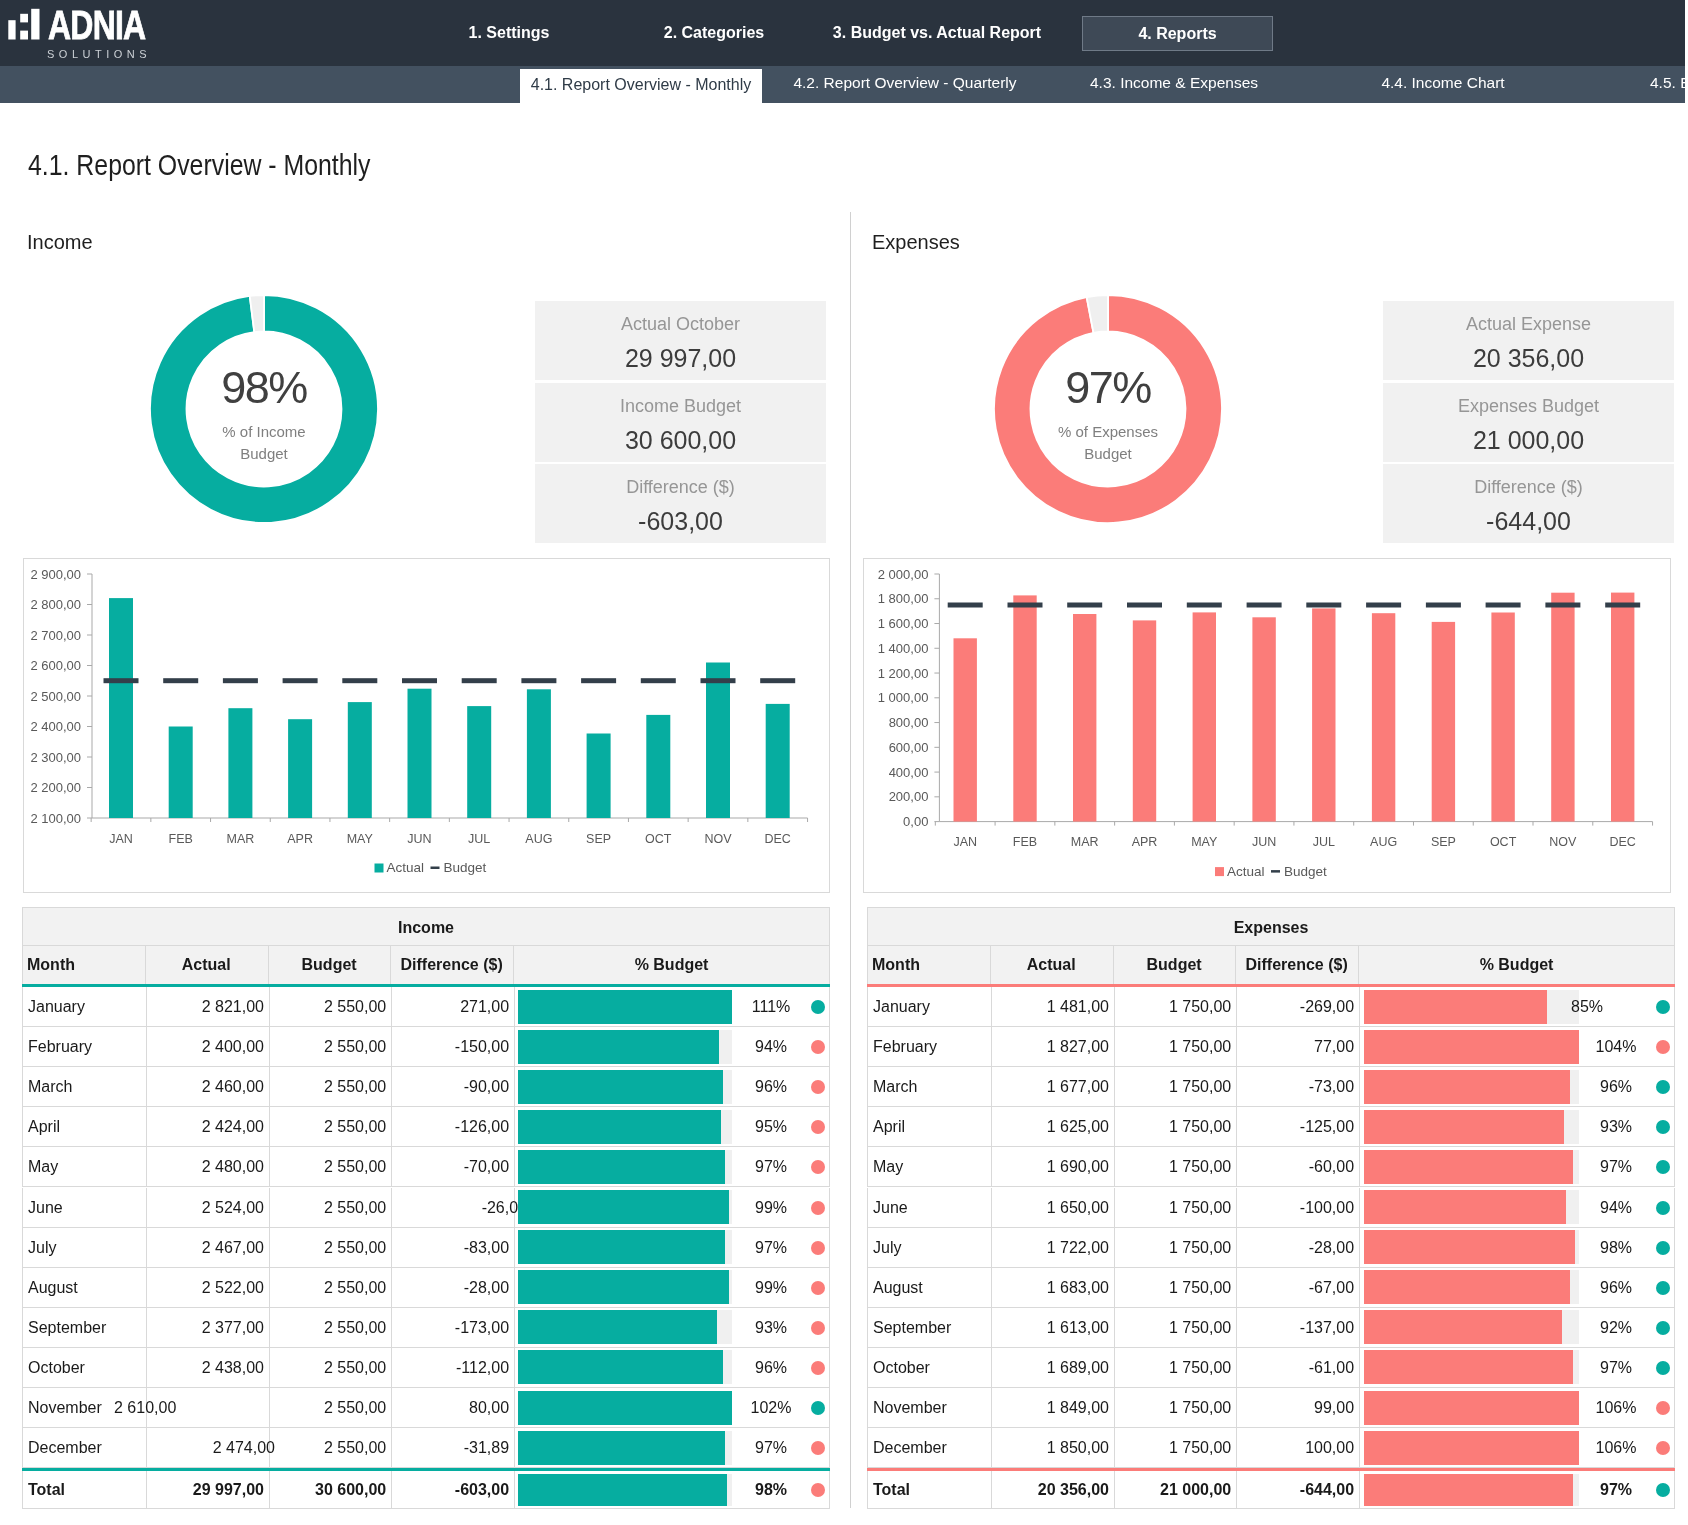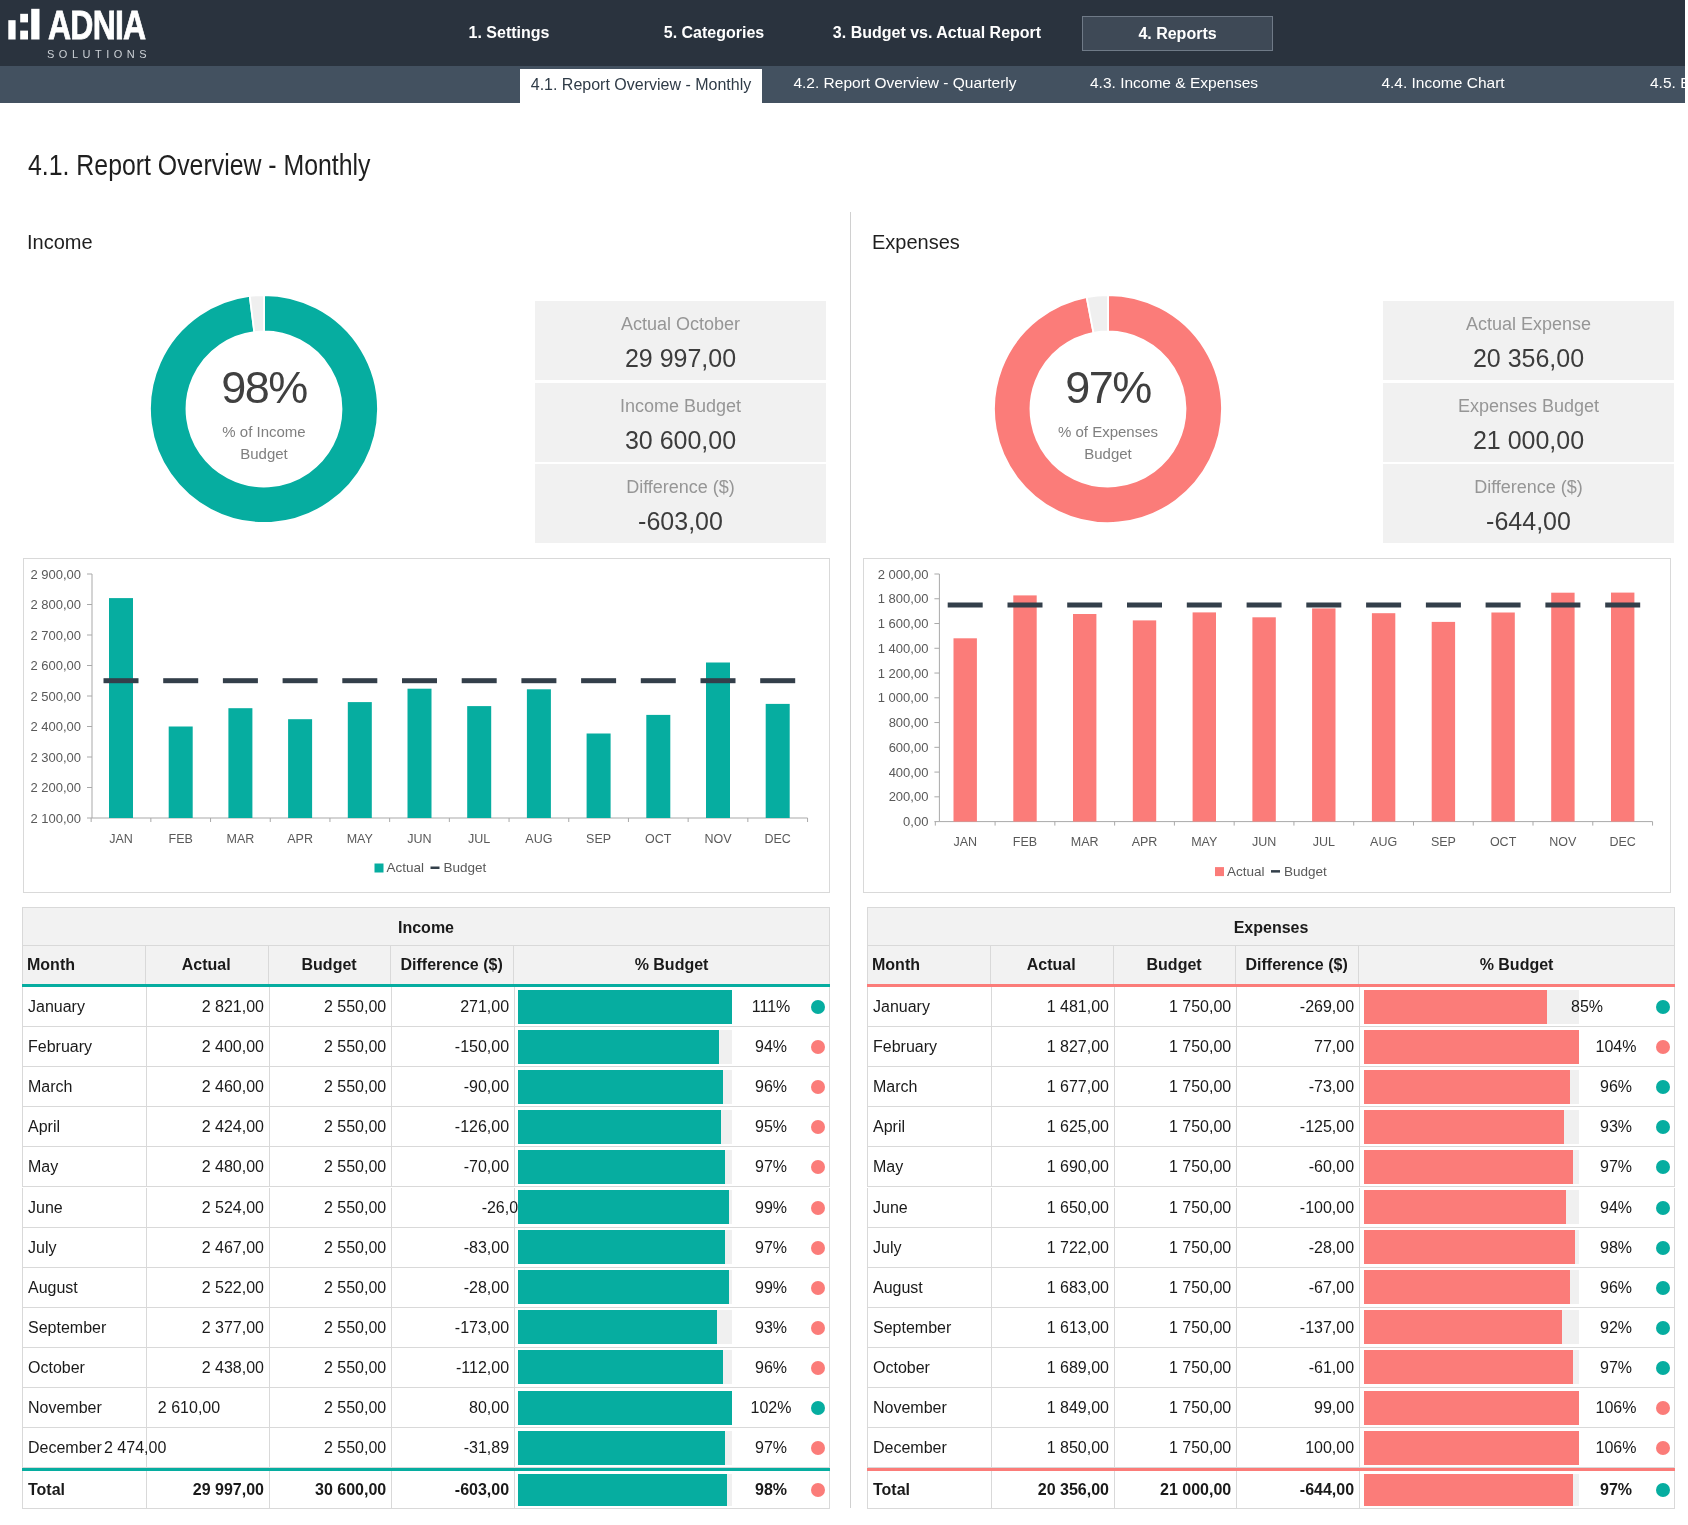--- a/index.html
+++ b/index.html
@@ -8,21 +8,21 @@
 <div class="abs" style="left:0;top:0;width:1685px;height:66px;background:#2a333e"></div>
 <svg class="abs" style="left:0;top:0" width="300" height="66" viewBox="0 0 300 66">
 <rect x="8.3" y="20.2" width="7.3" height="19.3" fill="#fff"></rect>
 <rect x="20.2" y="13.8" width="7.8" height="8.6" fill="#fff"></rect>
 <rect x="20.2" y="30.6" width="7.8" height="8.9" fill="#fff"></rect>
 <rect x="31.2" y="8.8" width="8.3" height="30.7" fill="#fff"></rect>
 </svg>
 <div class="abs" style="left:48px;top:5px;width:130px;font-weight:bold;font-size:41px;line-height:1;-webkit-text-stroke:0.8px #fff;color:#fff;transform:scaleX(0.78);transform-origin:0 0;letter-spacing:-1px">ADNIA</div>
 <div class="abs" style="left:47px;top:48px;font-size:11px;color:#ccd1d6;letter-spacing:4.5px">SOLUTIONS</div>
 <div class="abs" style="left:509px;top:24px;transform:translateX(-50%);font-size:16px;font-weight:bold;color:#fff;white-space:nowrap">1. Settings</div>
-<div class="abs" style="left:714px;top:24px;transform:translateX(-50%);font-size:16px;font-weight:bold;color:#fff;white-space:nowrap">5. Categories</div>
+<div class="abs" style="left:714px;top:24px;transform:translateX(-50%);font-size:16px;font-weight:bold;color:#fff;white-space:nowrap">2. Categories</div>
 <div class="abs" style="left:937px;top:24px;transform:translateX(-50%);font-size:16px;font-weight:bold;color:#fff;white-space:nowrap">3. Budget vs. Actual Report</div>
 <div class="abs" style="left:1082px;top:16px;width:189px;height:33px;background:#3e4956;border:1px solid #6f7a87;color:#fff;font-size:16px;font-weight:bold;text-align:center;line-height:33px">4. Reports</div>
 <div class="abs" style="left:0;top:66px;width:1685px;height:37px;background:#435160;overflow:hidden">
 <div class="abs" style="left:905px;top:8px;transform:translateX(-50%);font-size:15.5px;color:#fff;white-space:nowrap">4.2. Report Overview - Quarterly</div>
 <div class="abs" style="left:1174px;top:8px;transform:translateX(-50%);font-size:15.5px;color:#fff;white-space:nowrap">4.3. Income &amp; Expenses</div>
 <div class="abs" style="left:1443px;top:8px;transform:translateX(-50%);font-size:15.5px;color:#fff;white-space:nowrap">4.4. Income Chart</div>
 <div class="abs" style="left:1650px;top:8px;font-size:15.5px;color:#fff;white-space:nowrap">4.5. Expenses Chart</div>
 </div>
 <div class="abs" style="left:520px;top:69px;width:242px;height:34px;background:#fff;color:#2f3b47;font-size:16px;text-align:center;line-height:32px">4.1. Report Overview - Monthly</div>
 <div class="abs" style="left:28px;top:149px;font-size:29px;color:#1f1f1f;transform:scaleX(0.857);transform-origin:0 0;white-space:nowrap">4.1. Report Overview - Monthly</div>
@@ -375,35 +375,35 @@
       <div style="position:absolute;left:495px;top:2.5px;width:205.0px;height:34.1px;background:#06ada0"></div>
       <div style="position:absolute;left:703px;top:0;width:90px;text-align:center;line-height:40.1px">96%</div>
       <div style="position:absolute;left:788px;top:13.1px;width:14px;height:14px;border-radius:50%;background:#fb7c79"></div>
     </div>
     <div style="position:absolute;left:0;top:481.0px;width:808px;height:40.1px;border-bottom:1px solid #d9d9d9;border-left:1px solid #d9d9d9;border-right:1px solid #d9d9d9;box-sizing:border-box;font-size:16px;font-weight:normal;color:#1a1a1a">
       <div style="position:absolute;left:122.5px;top:0;width:1px;height:100%;background:#d9d9d9"></div>
       <div style="position:absolute;left:246px;top:0;width:1px;height:100%;background:#d9d9d9"></div>
       <div style="position:absolute;left:368.2px;top:0;width:1px;height:100%;background:#d9d9d9"></div>
       <div style="position:absolute;left:491.1px;top:0;width:1px;height:100%;background:#d9d9d9"></div>
       <div style="position:absolute;left:5px;top:0;line-height:40.1px">November</div>
-      <div style="position:absolute;left:91px;top:0;width:150px;text-align:center;line-height:40.1px">2&nbsp;610,00</div>
+      <div style="position:absolute;left:91px;top:0;width:150px;text-align:left;line-height:40.1px">2&nbsp;610,00</div>
       <div style="position:absolute;left:213.2px;top:0;width:150px;text-align:right;line-height:40.1px">2&nbsp;550,00</div>
       <div style="position:absolute;left:336.1px;top:0;width:150px;text-align:right;line-height:40.1px">80,00</div>
       <div style="position:absolute;left:495px;top:2.5px;width:213.5px;height:34.1px;background:#f0f0f0"></div>
       <div style="position:absolute;left:495px;top:2.5px;width:213.5px;height:34.1px;background:#06ada0"></div>
       <div style="position:absolute;left:703px;top:0;width:90px;text-align:center;line-height:40.1px">102%</div>
       <div style="position:absolute;left:788px;top:13.1px;width:14px;height:14px;border-radius:50%;background:#06ada0"></div>
     </div>
     <div style="position:absolute;left:0;top:521.1px;width:808px;height:40.1px;border-bottom:1px solid #d9d9d9;border-left:1px solid #d9d9d9;border-right:1px solid #d9d9d9;box-sizing:border-box;font-size:16px;font-weight:normal;color:#1a1a1a">
       <div style="position:absolute;left:122.5px;top:0;width:1px;height:100%;background:#d9d9d9"></div>
       <div style="position:absolute;left:246px;top:0;width:1px;height:100%;background:#d9d9d9"></div>
       <div style="position:absolute;left:368.2px;top:0;width:1px;height:100%;background:#d9d9d9"></div>
       <div style="position:absolute;left:491.1px;top:0;width:1px;height:100%;background:#d9d9d9"></div>
       <div style="position:absolute;left:5px;top:0;line-height:40.1px">December</div>
-      <div style="position:absolute;left:81px;top:0;width:150px;text-align:left;line-height:40.1px">2&nbsp;474,00</div>
+      <div style="position:absolute;left:102px;top:0;width:150px;text-align:right;line-height:40.1px">2&nbsp;474,00</div>
       <div style="position:absolute;left:213.2px;top:0;width:150px;text-align:right;line-height:40.1px">2&nbsp;550,00</div>
       <div style="position:absolute;left:336.1px;top:0;width:150px;text-align:right;line-height:40.1px">-31,89</div>
       <div style="position:absolute;left:495px;top:2.5px;width:213.5px;height:34.1px;background:#f0f0f0"></div>
       <div style="position:absolute;left:495px;top:2.5px;width:207.1px;height:34.1px;background:#06ada0"></div>
       <div style="position:absolute;left:703px;top:0;width:90px;text-align:center;line-height:40.1px">97%</div>
       <div style="position:absolute;left:788px;top:13.1px;width:14px;height:14px;border-radius:50%;background:#fb7c79"></div>
     </div>
     <div style="position:absolute;left:0;top:561.2px;width:808px;height:3px;background:#06ada0"></div>
     <div style="position:absolute;left:0;top:564.2px;width:808px;height:38.0px;border-bottom:1px solid #d9d9d9;border-left:1px solid #d9d9d9;border-right:1px solid #d9d9d9;box-sizing:border-box;font-size:16px;font-weight:bold;color:#1a1a1a">
       <div style="position:absolute;left:122.5px;top:0;width:1px;height:100%;background:#d9d9d9"></div>

